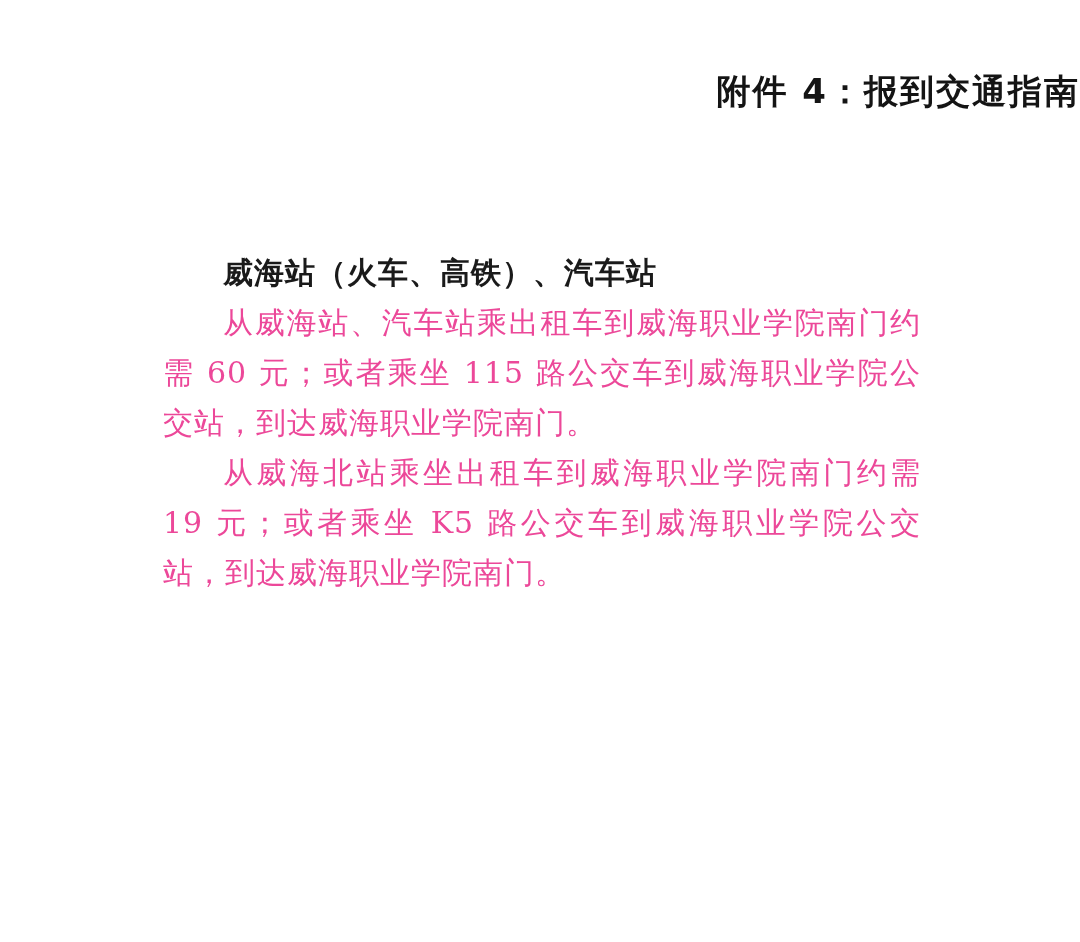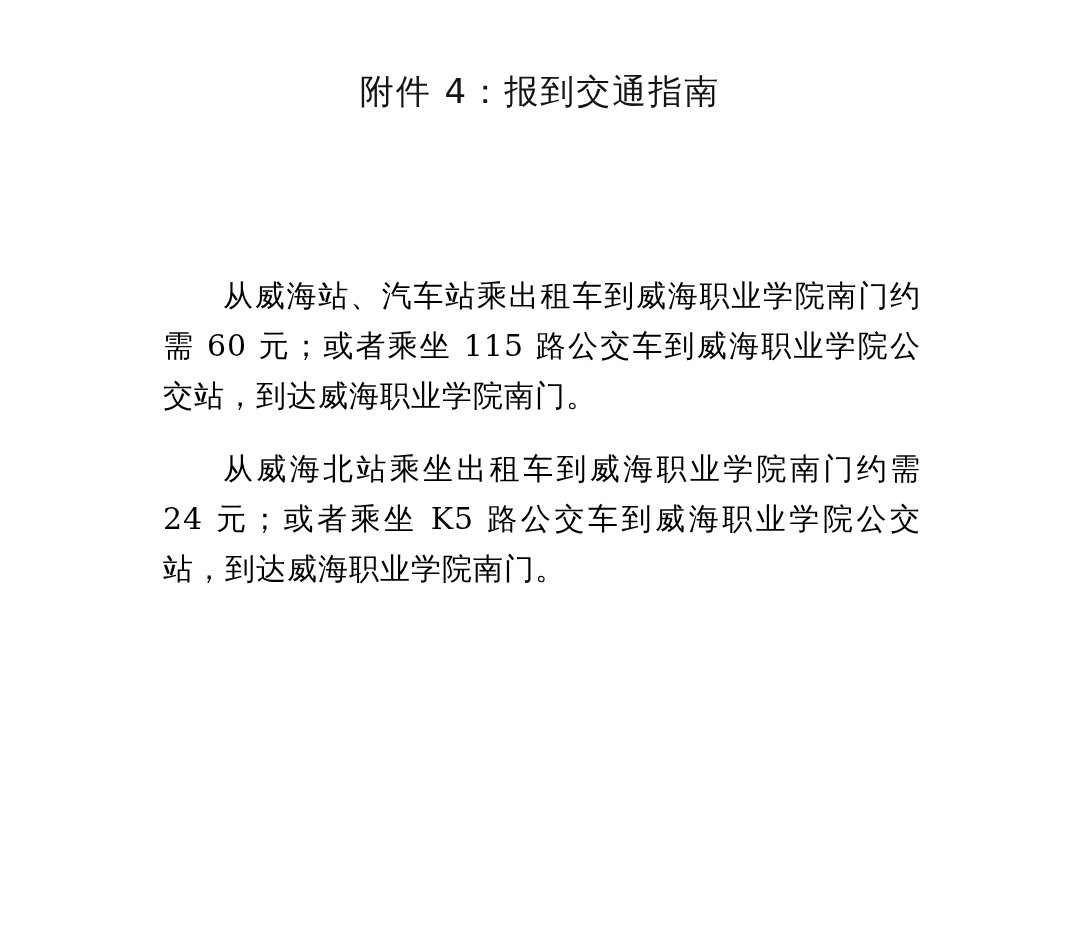--- a/index.html
+++ b/index.html
@@ -11,23 +11,23 @@
       font-family: "DejaVu Serif", serif;
     }
     .page {
       position: relative;
       width: 1080px;
       height: 942px;
       background: #ffffff;
     }
     .doc-title {
       margin-top: 70px;
-      text-align: center;
+      text-align: right;
       font-family: "DejaVu Sans", sans-serif;
-      font-weight: normal;
+      font-weight: bold;
       font-size: 34px;
       line-height: 42px;
       color: #141414;
       letter-spacing: 2px;
     }
     .content {
       position: absolute;
       top: 178px;
       left: 163px;
       width: 758px;
@@ -40,39 +40,39 @@
       line-height: 50px;
       color: #1a1a1a;
       text-indent: 2em;
       letter-spacing: 1px;
     }
     .section-body {
       font-family: "DejaVu Serif", serif;
       font-weight: normal;
       font-size: 30px;
       line-height: 50px;
-      color: #000000;
+      color: #ec4899;
       text-indent: 2em;
       text-align: justify;
       letter-spacing: 1px;
-      margin-top: 23px;
     }
   </style>
 </head>
 <body>
 
 <div class="page">
 
   <h1 class="doc-title">附件 4：报到交通指南</h1>
 
   <div class="content">
 
     <section>
+      <h2 class="section-heading">威海站（火车、高铁）、汽车站</h2>
       <p class="section-body">从威海站、汽车站乘出租车到威海职业学院南门约需 60 元；或者乘坐 115 路公交车到威海职业学院公交站，到达威海职业学院南门。</p>
     </section>
 
     <section>
-      <p class="section-body">从威海北站乘坐出租车到威海职业学院南门约需 24 元；或者乘坐 K5 路公交车到威海职业学院公交站，到达威海职业学院南门。</p>
+      <p class="section-body">从威海北站乘坐出租车到威海职业学院南门约需 19 元；或者乘坐 K5 路公交车到威海职业学院公交站，到达威海职业学院南门。</p>
     </section>
 
 
   </div>
 </div>
 
 </body></html>

